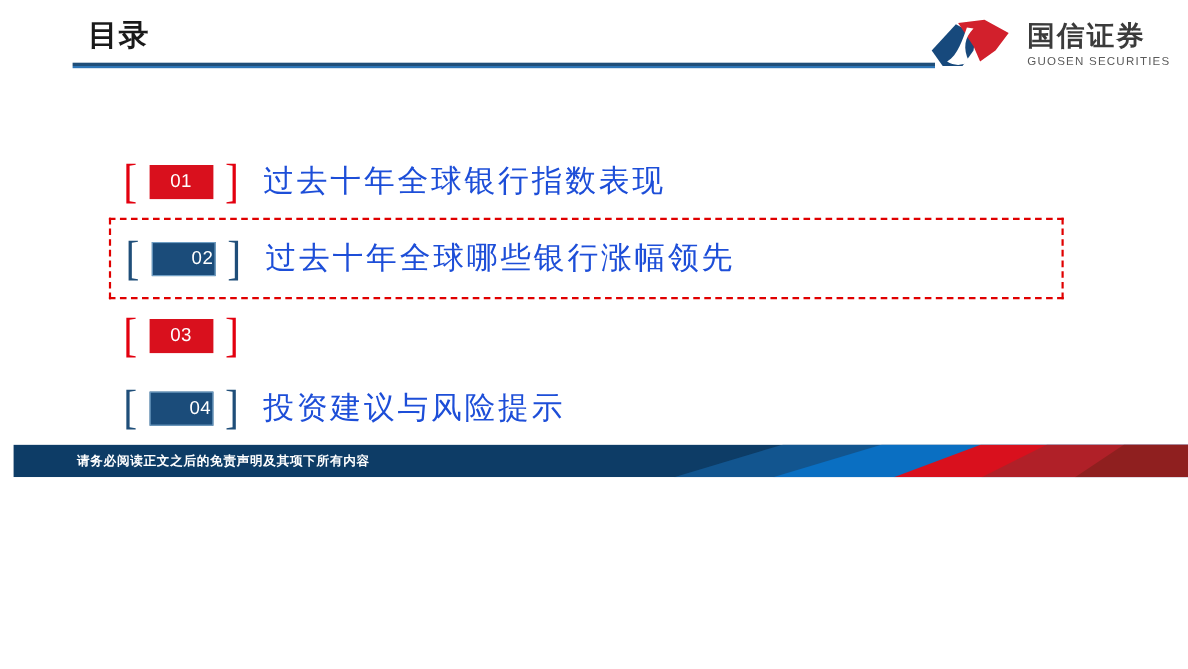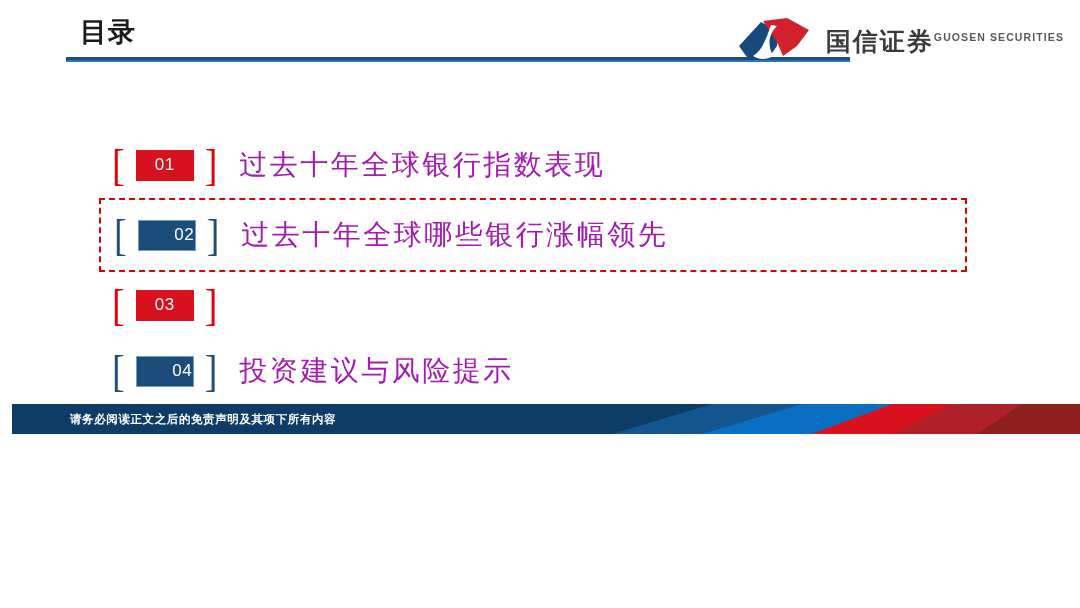--- a/index.html
+++ b/index.html
@@ -56,34 +56,34 @@
     align-items: center;
     gap: 9px;
   }
   .logo-mark {
     width: 80px;
     height: 48px;
     flex: none;
   }
   .logo-text-wrap {
     display: flex;
-    flex-direction: row;
+    flex-direction: column;
     justify-content: center;
     padding-top: 2px;
   }
   .logo-cn {
     font-size: 25px;
     font-weight: bold;
     color: #3b3b3b;
     letter-spacing: 2px;
     line-height: 1.05;
   }
   .logo-en {
     font-size: 10.5px;
-    font-weight: bold;
+    font-weight: normal;
     color: #5a5a5a;
     letter-spacing: 1.1px;
     margin-top: 3px;
   }
 
   
   .toc {
     position: absolute;
     left: 0;
     top: 132px;
@@ -128,21 +128,21 @@
     color: #ffffff;
     letter-spacing: 0.5px;
     box-sizing: border-box;
   }
   .badge.red  { background: #d9101d; }
   .badge.navy { background: #1b4c7a; border: 1px solid #6f9ec4; padding-left: 35px; }
 
   .toc-label {
     margin-left: 22px;
     font-size: 28px;
-    color: #a21caf;
+    color: #1d4ed8;
     letter-spacing: 2.5px;
     white-space: nowrap;
   }
 
   
   .footer {
     position: absolute;
     left: 0;
     bottom: 0;
     width: 1080px;

